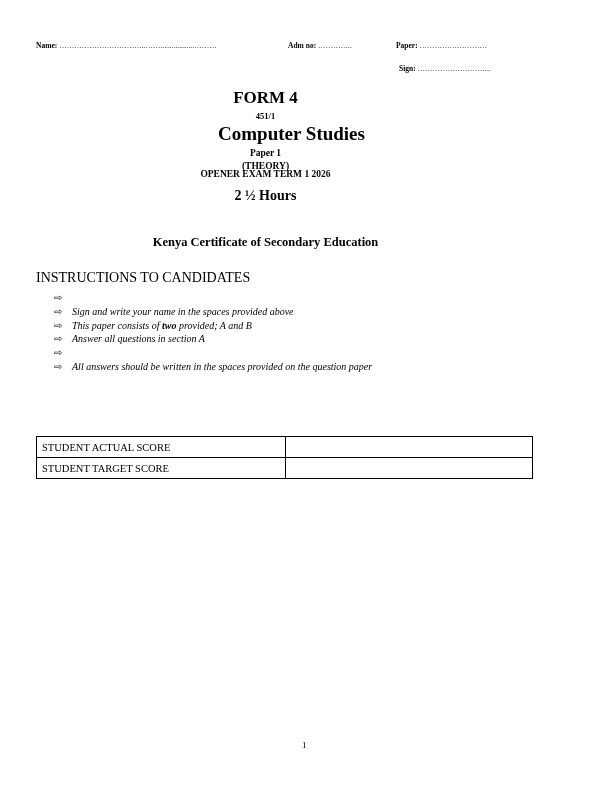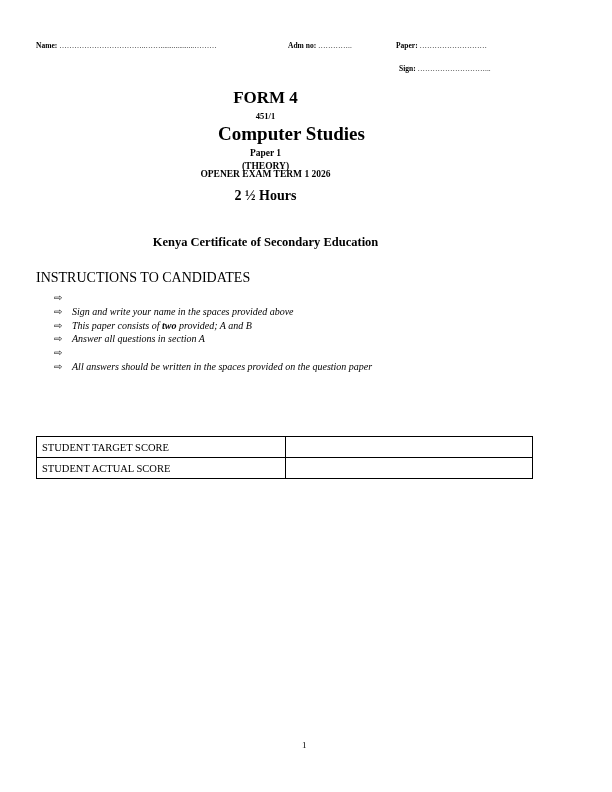--- a/index.html
+++ b/index.html
@@ -77,23 +77,23 @@
   </li>
   <li>
     <span class="arrow">⇨</span>
     <span>All answers should be written in the spaces provided on the question paper</span>
   </li>
 </ul>
 
 <table class="score">
   <tbody>
       <tr>
-    <td class="label">STUDENT TARGET SCORE</td>
+    <td class="label">STUDENT ACTUAL SCORE</td>
     <td></td>
   </tr>
   <tr>
-    <td class="label">STUDENT ACTUAL SCORE</td>
+    <td class="label">STUDENT TARGET SCORE</td>
     <td></td>
   </tr>
 </tbody>
   </table>
 
 <div class="abs pageno">1</div>
 
 </body></html>

